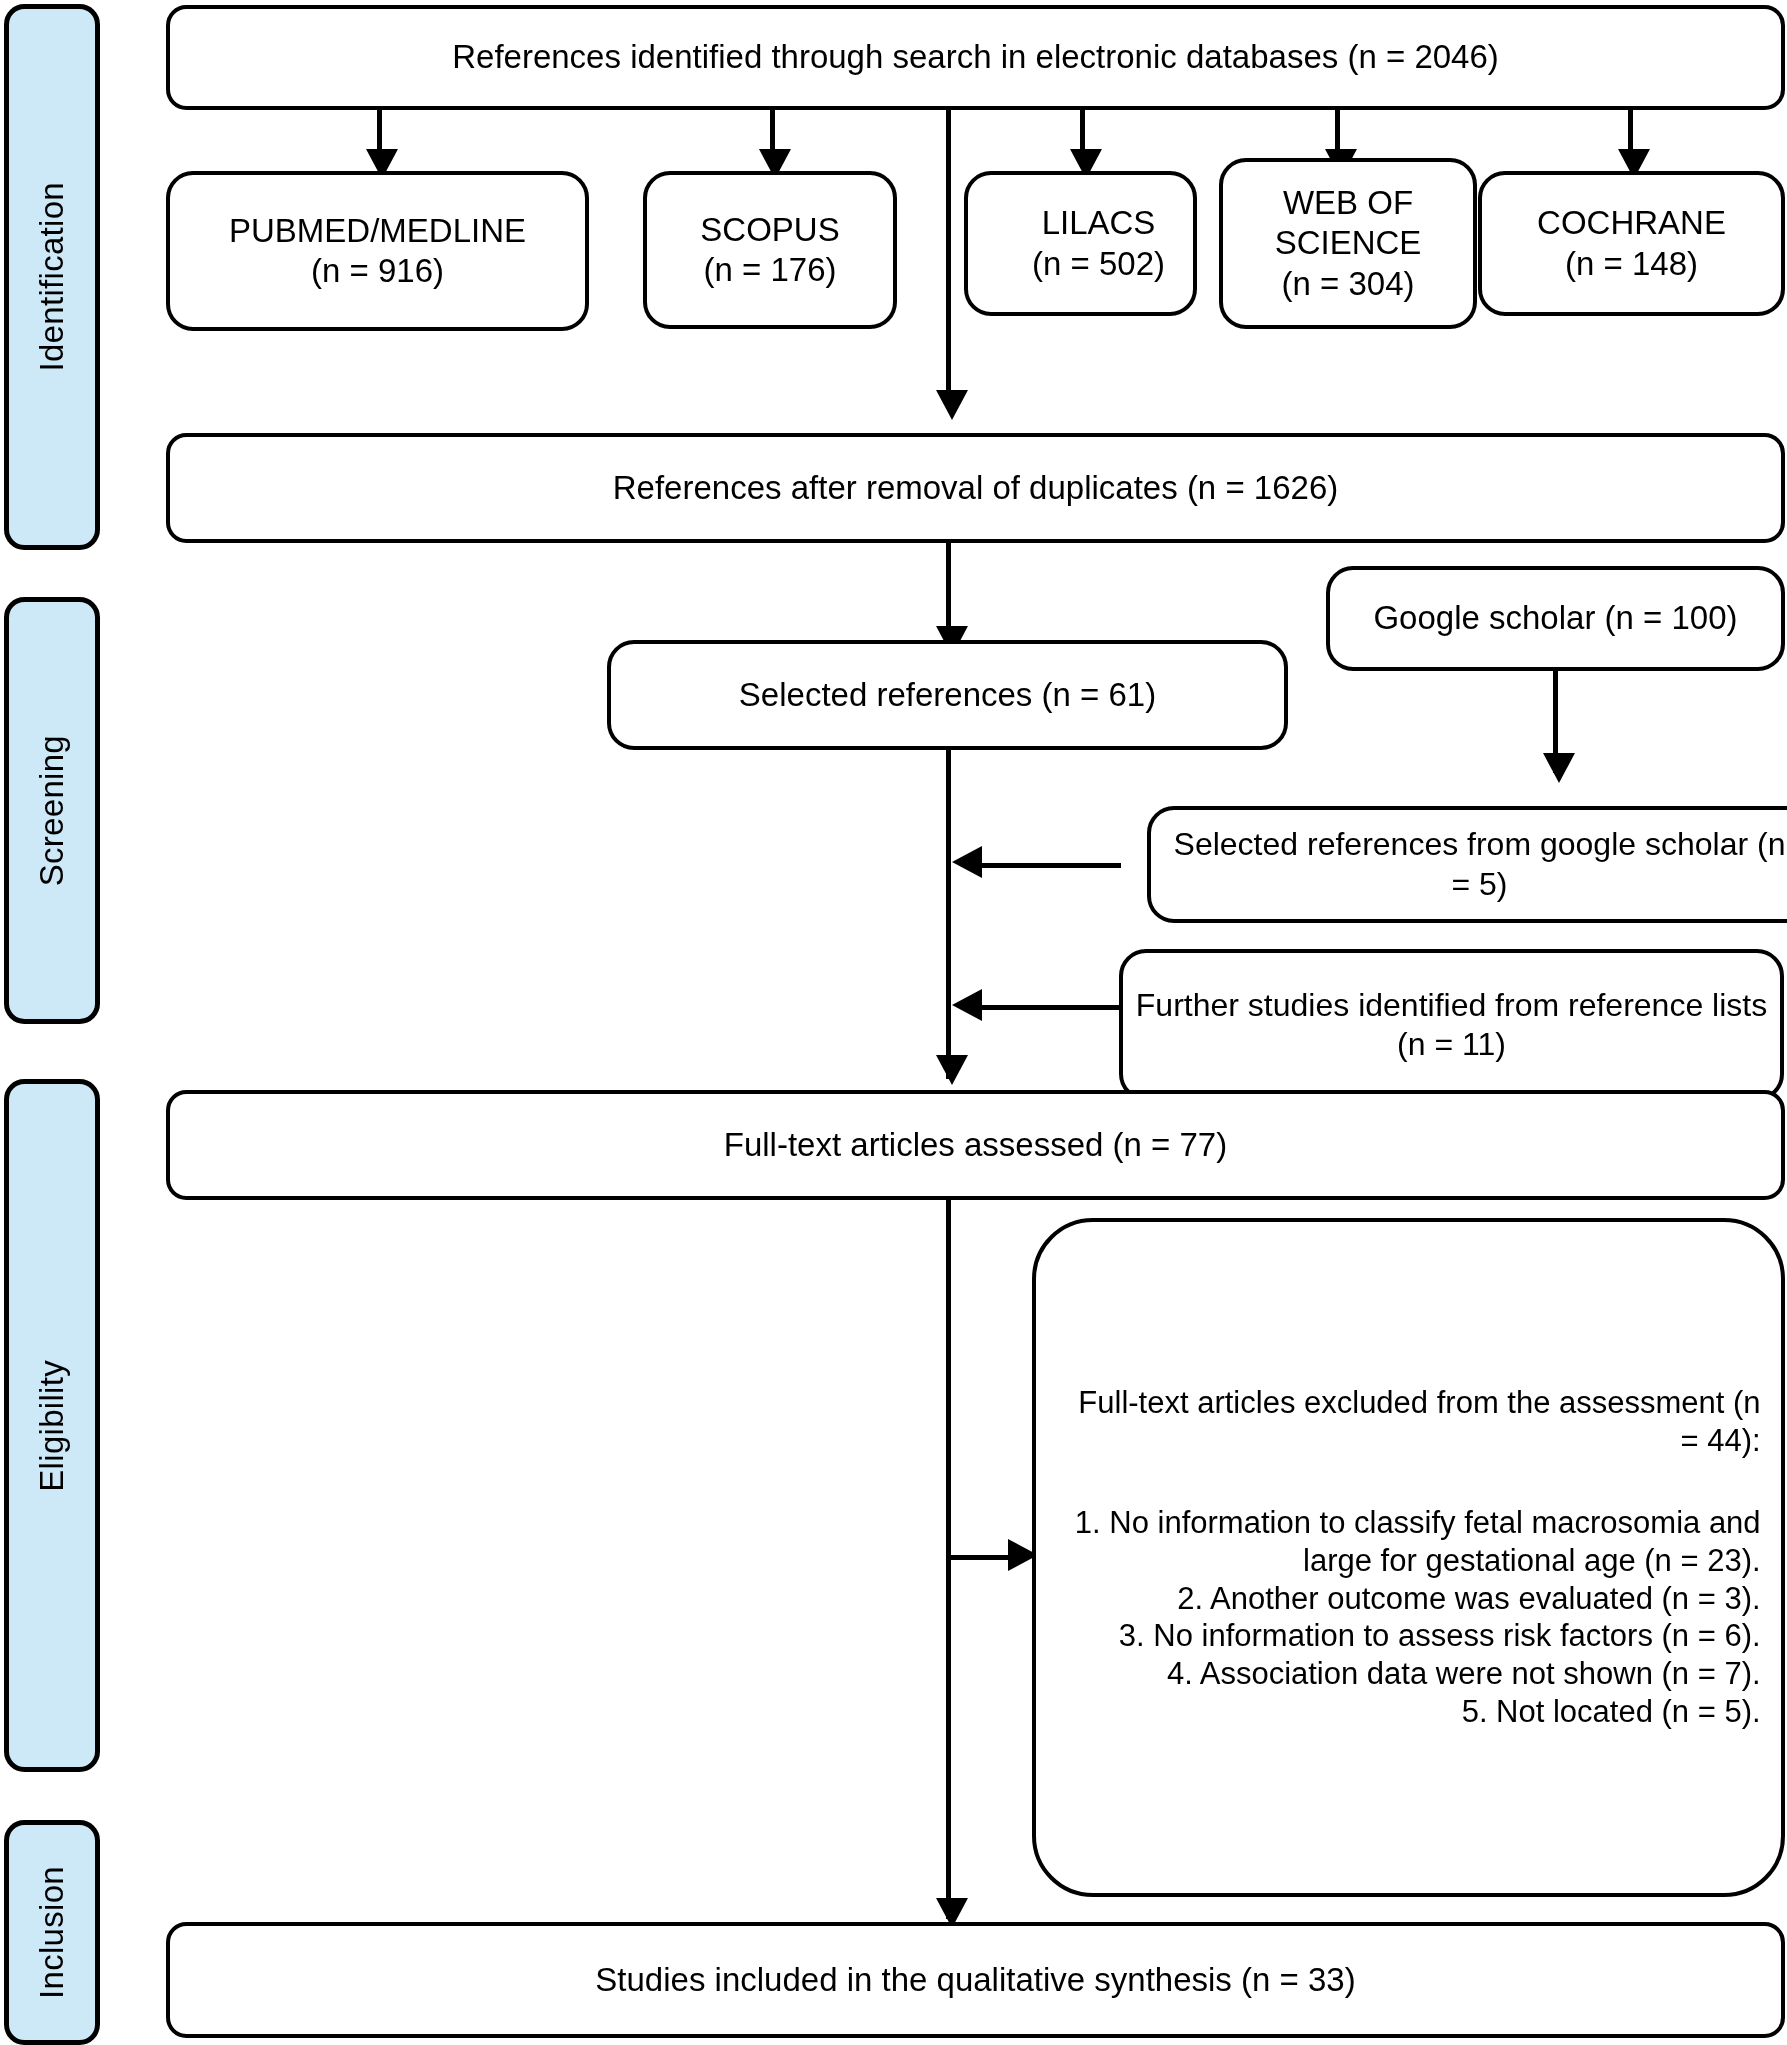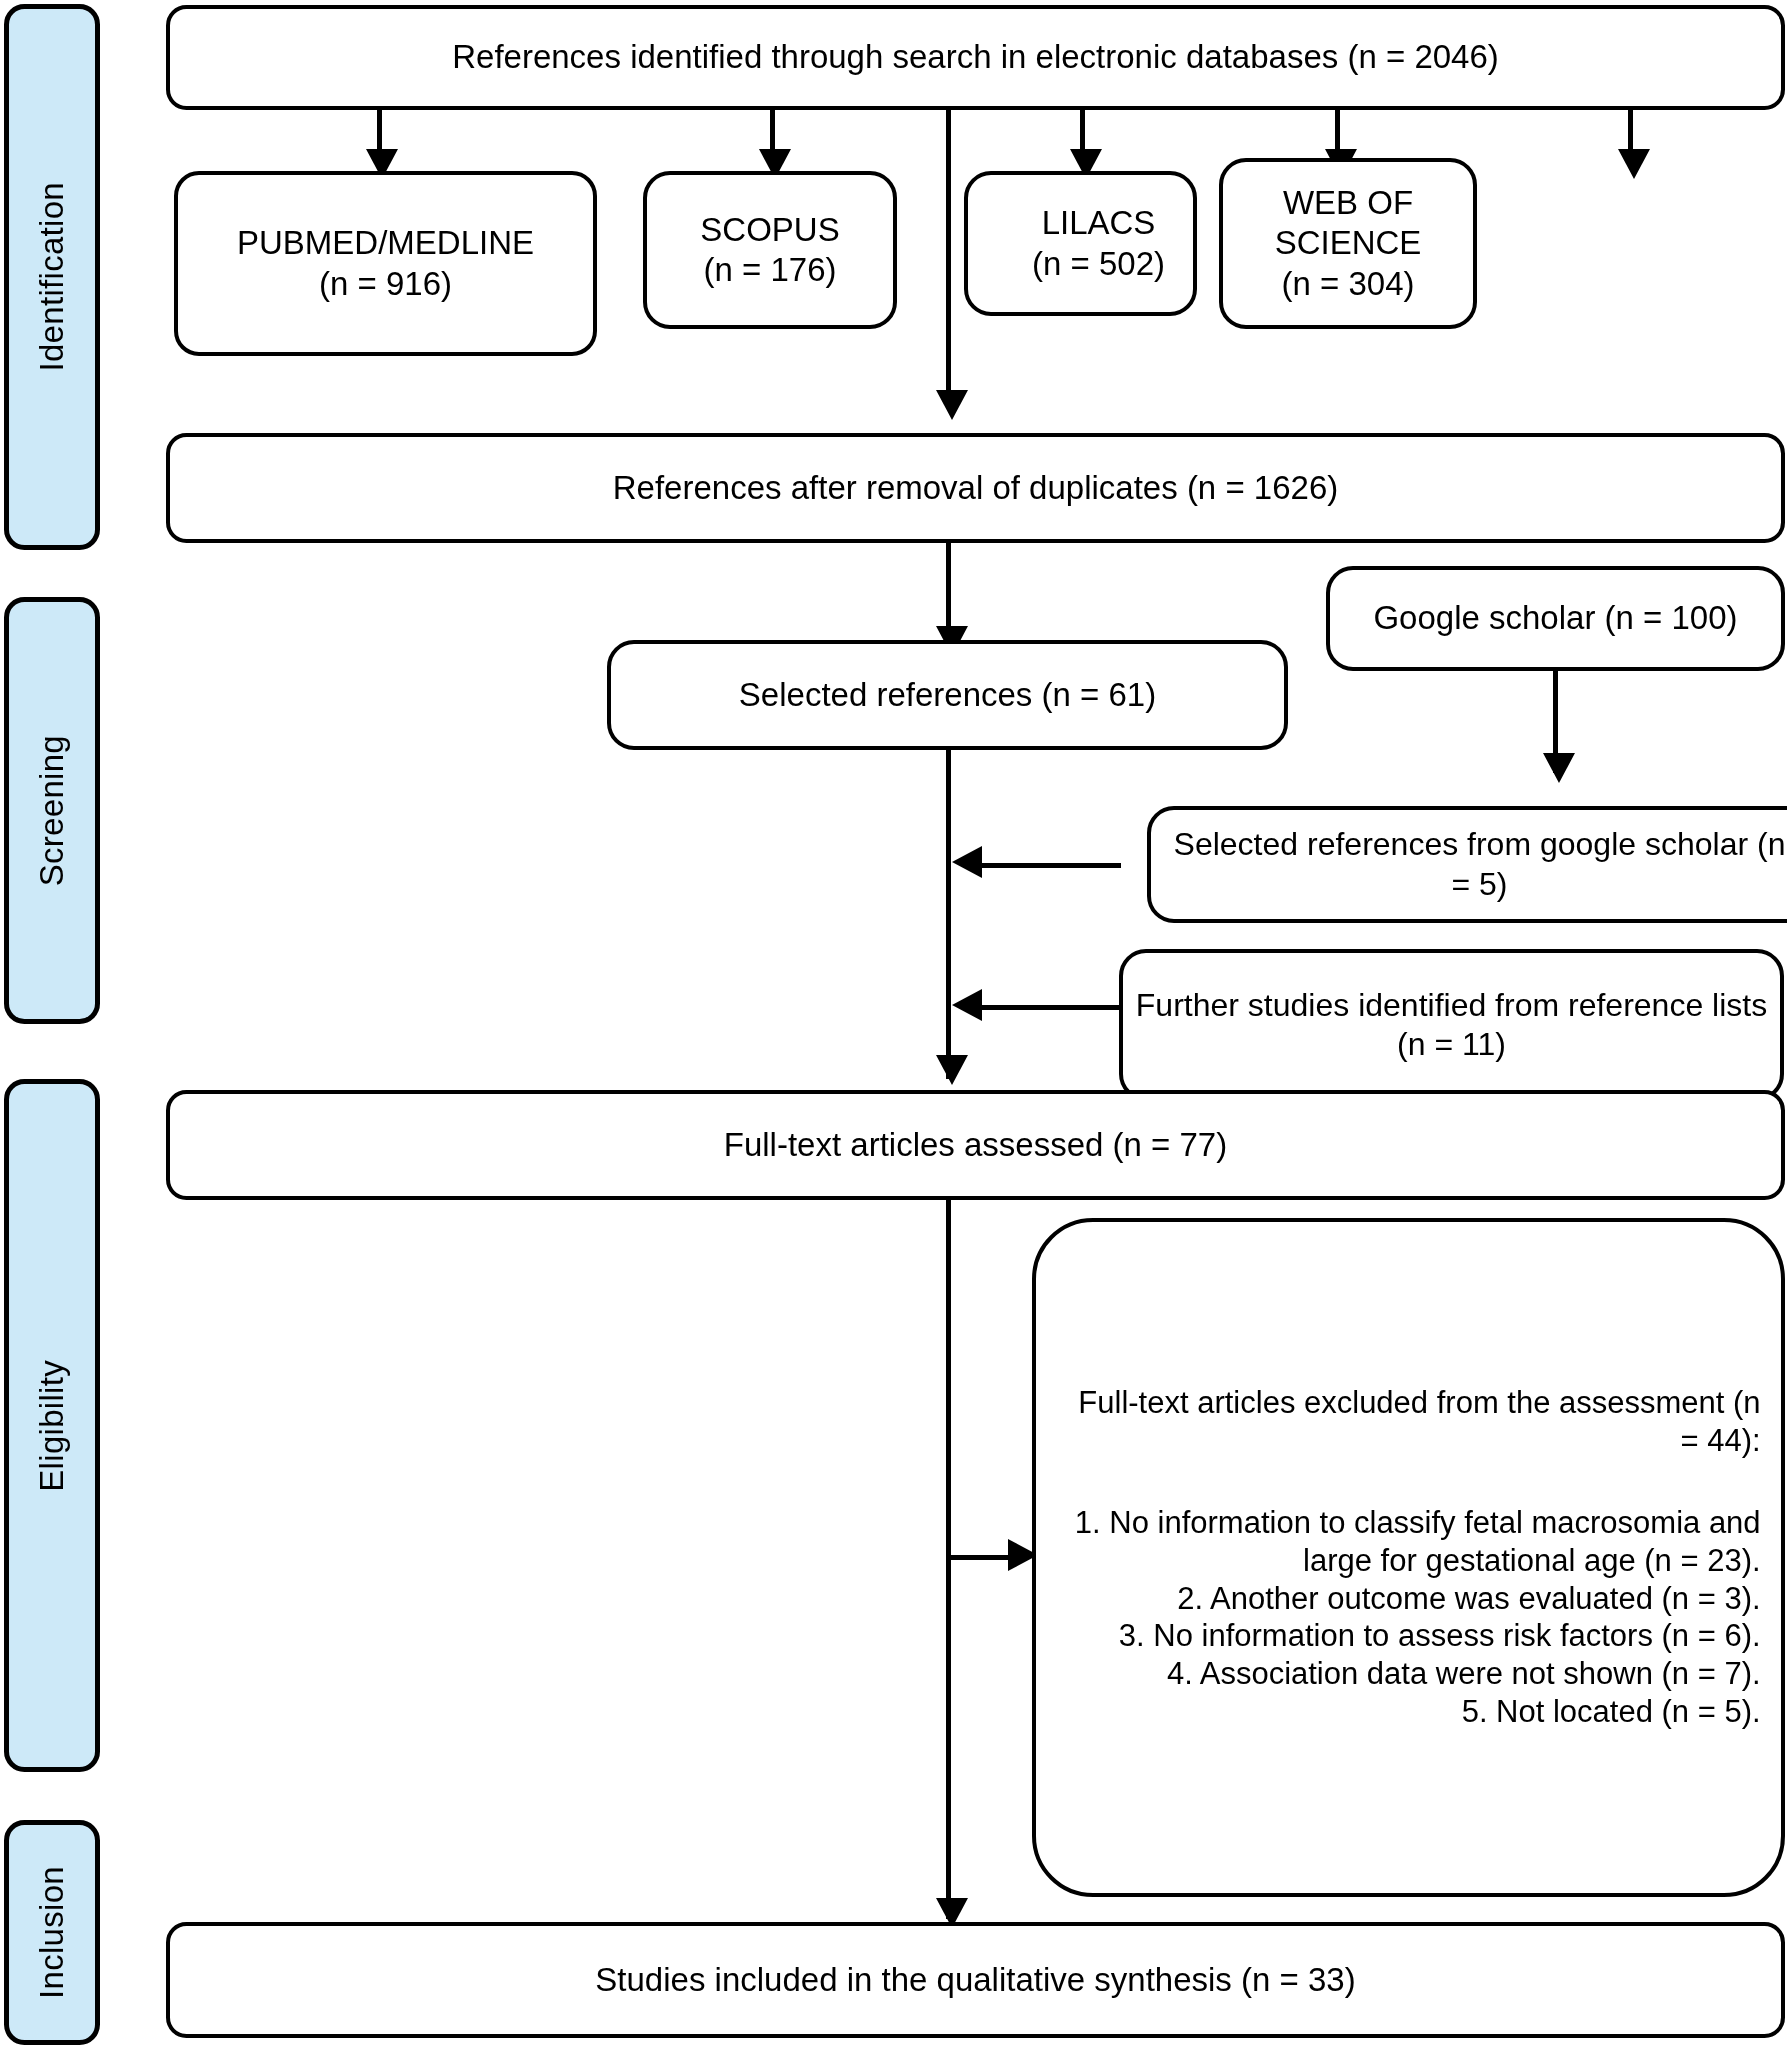--- a/index.html
+++ b/index.html
@@ -118,21 +118,21 @@
 
   <div class="vline" style="left:1335px;top:110px;height:44px;"></div>
   <div class="arrow-down" style="left:1325px;top:149px;"></div>
 
   <div class="vline" style="left:1628px;top:110px;height:44px;"></div>
   <div class="arrow-down" style="left:1618px;top:149px;"></div>
 
   <div class="vline" style="left:946px;top:110px;height:297px;"></div>
   <div class="arrow-down" style="left:936px;top:390px;"></div>
 
-  <div class="node r-md f42" style="left:174px;top:171px;width:423px;height:185px;border-radius:25px;">
+  <div class="node r-md f42" style="left:166px;top:171px;width:423px;height:160px;">
     <div class="inner">
       <div>PUBMED/MEDLINE</div>
       <div>(n = 916)</div>
     </div>
   </div>
 
   <div class="node r-md f42" style="left:643px;top:171px;width:254px;height:158px;">
     <div class="inner">
       <div>SCOPUS</div>
       <div>(n = 176)</div>
@@ -146,20 +146,26 @@
     </div>
   </div>
 
   <div class="node r-md f42" style="left:1219px;top:158px;width:258px;height:171px;">
     <div class="inner">
       <div>WEB OF SCIENCE</div>
       <div>(n = 304)</div>
     </div>
   </div>
 
+  <div class="node r-md f42" style="left:1478px;top:171px;width:307px;height:145px;">
+    <div class="inner">
+      <div>COCHRANE</div>
+      <div>(n = 148)</div>
+    </div>
+  </div>
 
   <div class="node r-sm f42" style="left:166px;top:433px;width:1619px;height:110px;">
     <div class="inner">References after removal of duplicates (n = 1626)</div>
   </div>
 
   <div class="vline" style="left:946px;top:543px;height:102px;"></div>
   <div class="arrow-down" style="left:936px;top:626px;"></div>
 
   <div class="node r-md f42" style="left:607px;top:640px;width:681px;height:110px;">
     <div class="inner">Selected references (n = 61)</div>

